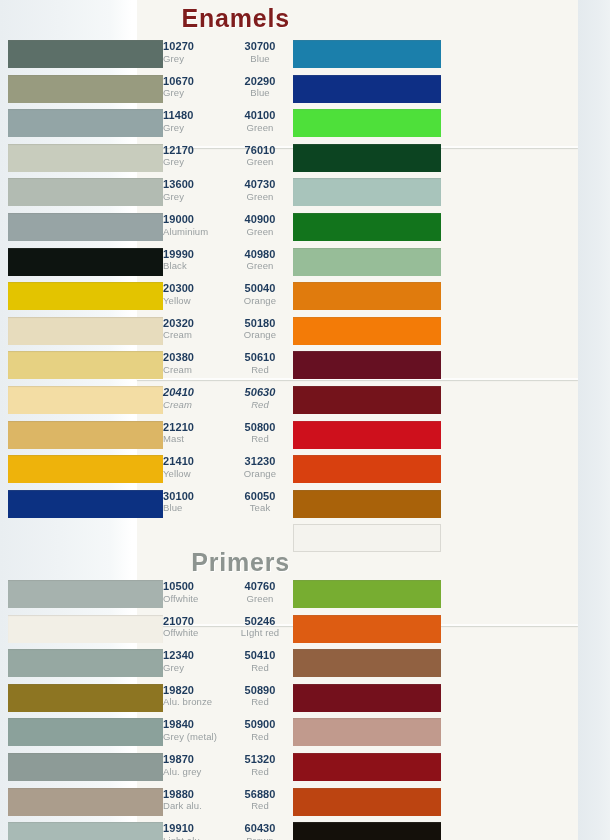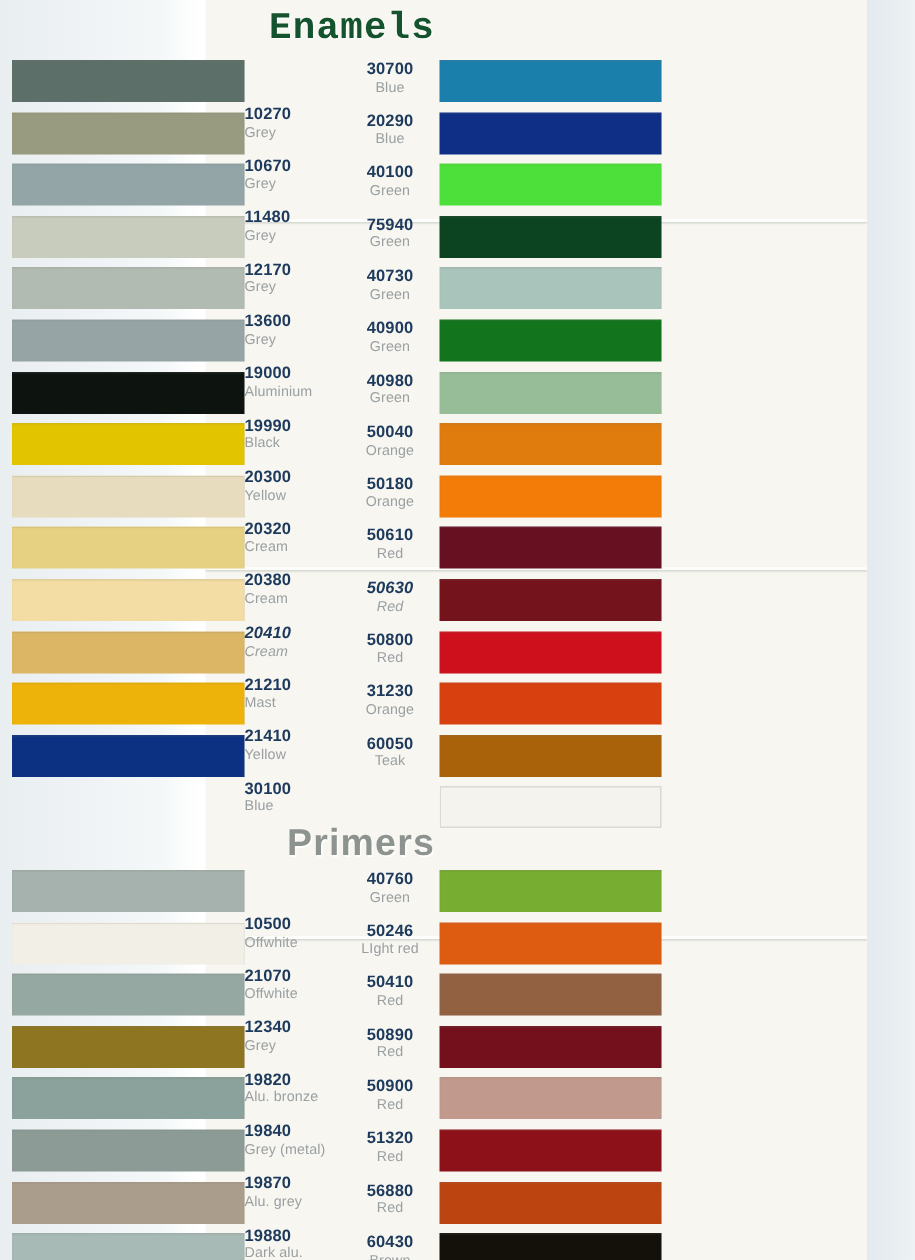--- a/index.html
+++ b/index.html
@@ -93,21 +93,21 @@
     top: 0;
     left: 163px;
     width: 130px;
     height: 34px;
   }
   .lbl {
     position: absolute;
     width: 62px;
     line-height: 1.05;
   }
-  .lbl.col-a { left: 0px;  text-align: left; margin-top: 30px; }
+  .lbl.col-a { left: 0px;  text-align: left; }
   .lbl.col-b { left: 66px; text-align: center; }
   .code {
     display: block;
     font-size: 11px;
     font-weight: bold;
     color: #1d3a5c;
     margin-top: 3px;
     letter-spacing: 0.1px;
   }
   .name {
@@ -120,21 +120,21 @@
 </style>
 </head>
 <body>
 
 <div id="scan-bg"></div>
 
 <div id="card"></div>
 <div id="scan-bg-right"></div>
 
 <div id="content">
-    <div class="section-title" style="color: #14532d; top: 4px; font-family: Liberation Mono, monospace;">Enamels</div>
+    <div class="section-title" style="color: #7f1d1d; top: 4px;">Enamels</div>
     <div class="row" style="top: 38px;">
       <div class="swatch left" style="background: rgb(92, 111, 104);"></div>
       <div class="swatch right" style="background: rgb(27, 127, 171);"></div>
       <div class="labels">
         <div class="lbl col-a">
           <span class="code">10270</span>
           <span class="name">Grey</span>
         </div>
         <div class="lbl col-b">
           <span class="code">30700</span>
@@ -172,21 +172,21 @@
     </div>
     <div class="row" style="top: 141.8px;">
       <div class="swatch left" style="background: rgb(200, 204, 189);"></div>
       <div class="swatch right" style="background: rgb(12, 68, 33);"></div>
       <div class="labels">
         <div class="lbl col-a">
           <span class="code">12170</span>
           <span class="name">Grey</span>
         </div>
         <div class="lbl col-b">
-          <span class="code">75940</span>
+          <span class="code">76010</span>
           <span class="name">Green</span>
         </div>
       </div>
     </div>
     <div class="row" style="top: 176.4px;">
       <div class="swatch left" style="background: rgb(178, 187, 178);"></div>
       <div class="swatch right" style="background: rgb(168, 196, 187);"></div>
       <div class="labels">
         <div class="lbl col-a">
           <span class="code">13600</span>

